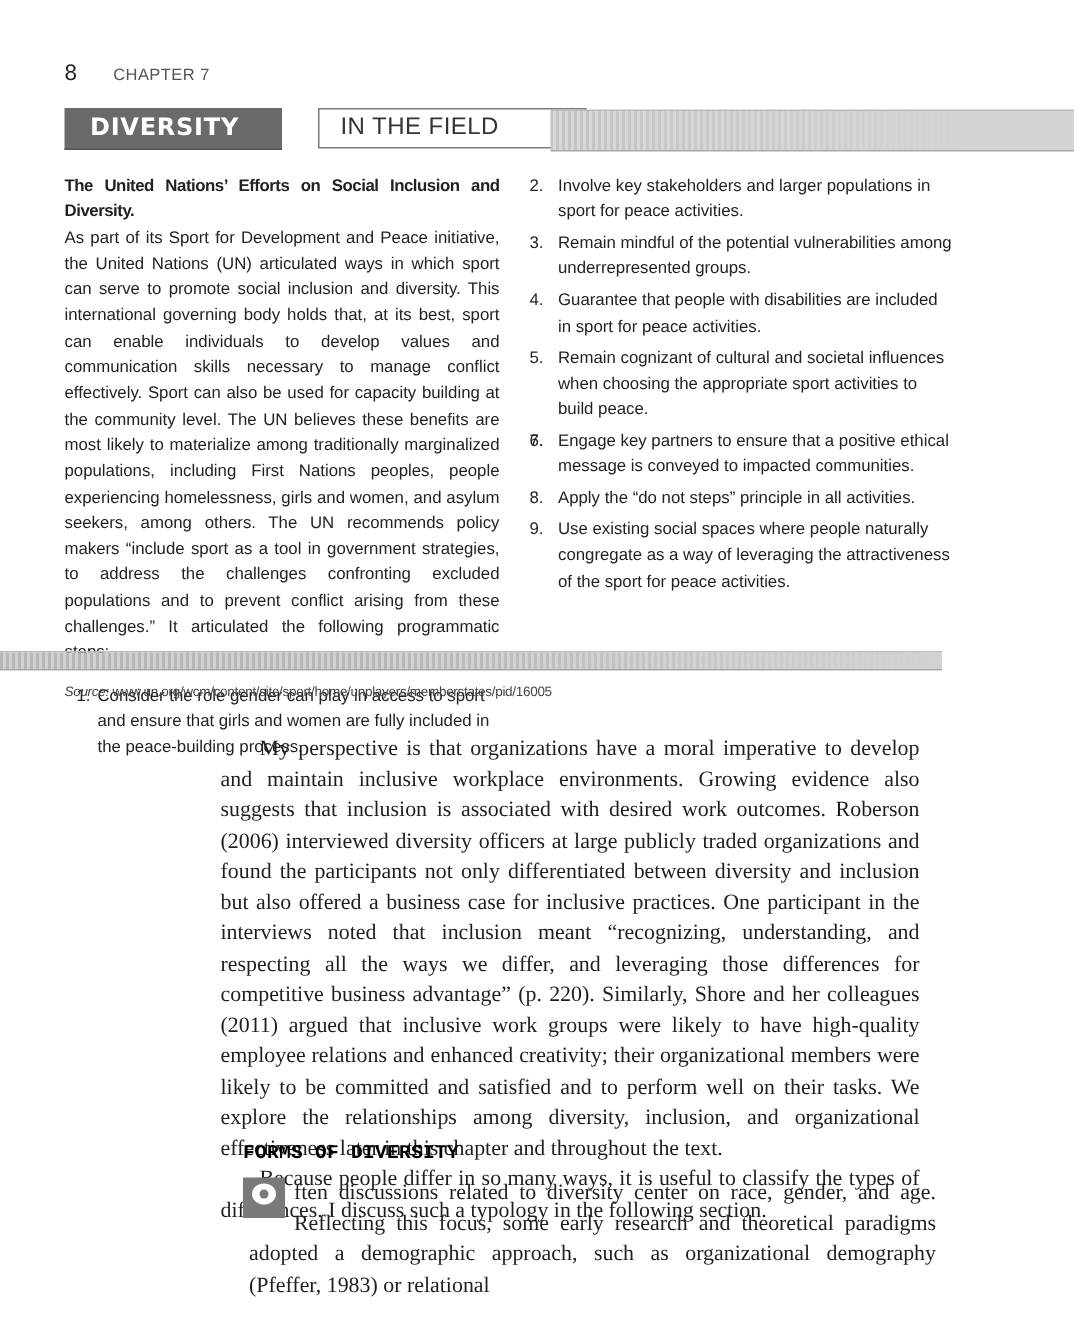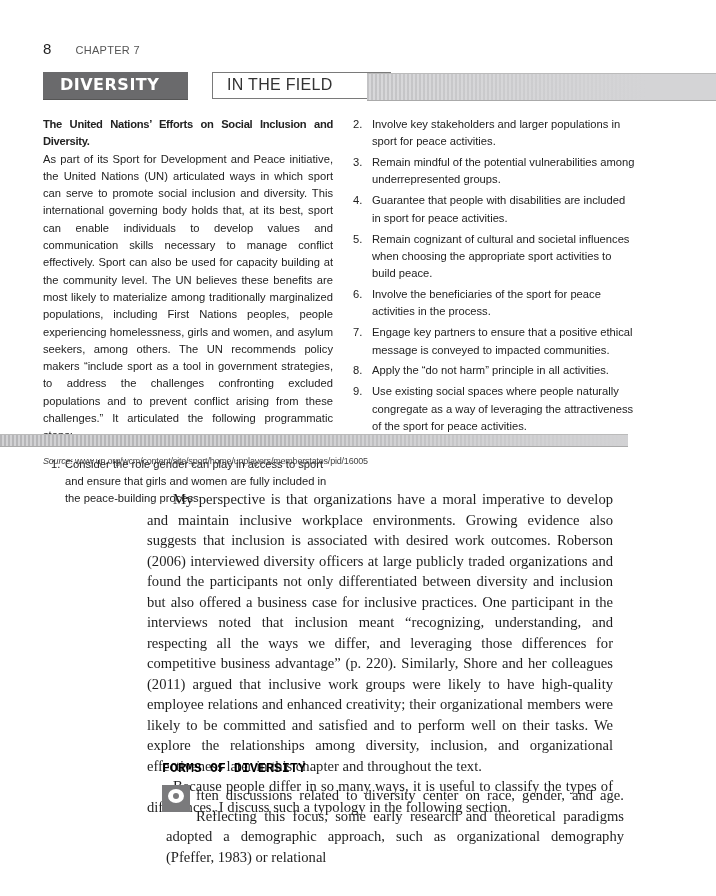--- a/index.html
+++ b/index.html
@@ -83,23 +83,23 @@
       </li>
   </ol>
 </div>
 
 <div class="box-col col-right">
   <ol class="steps">
     <li><span class="num">2.</span><span>Involve key stakeholders and larger populations in sport for peace activities.</span></li>
     <li><span class="num">3.</span><span>Remain mindful of the potential vulnerabilities among underrepresented groups.</span></li>
     <li><span class="num">4.</span><span>Guarantee that people with disabilities are included in sport for peace activities.</span></li>
     <li><span class="num">5.</span><span>Remain cognizant of cultural and societal influences when choosing the appropriate sport activities to build peace.</span></li>
-    <li><span class="num">6.</span><span>Involve the beneficiaries of the sport for peace activities in the process.</span></li>
+    <li><span class="num">6.</span></li>
     <li><span class="num">7.</span><span>Engage key partners to ensure that a positive ethical message is conveyed to impacted communities.</span></li>
-    <li><span class="num">8.</span><span>Apply the “do not harm” principle in all activities.</span></li>
+    <li><span class="num">8.</span><span>Apply the “do not steps” principle in all activities.</span></li>
     <li><span class="num">9.</span><span>Use existing social spaces where people naturally congregate as a way of leveraging the attractiveness of the sport for peace activities.</span></li>
   </ol>
 </div>
 
 <div class="bottom-stripes"></div>
 
 <div class="source">
   <em>Source:</em><span> www.un.org/wcm/content/site/sport/home/unplayers/memberstates/pid/16005</span>
 </div>
 

